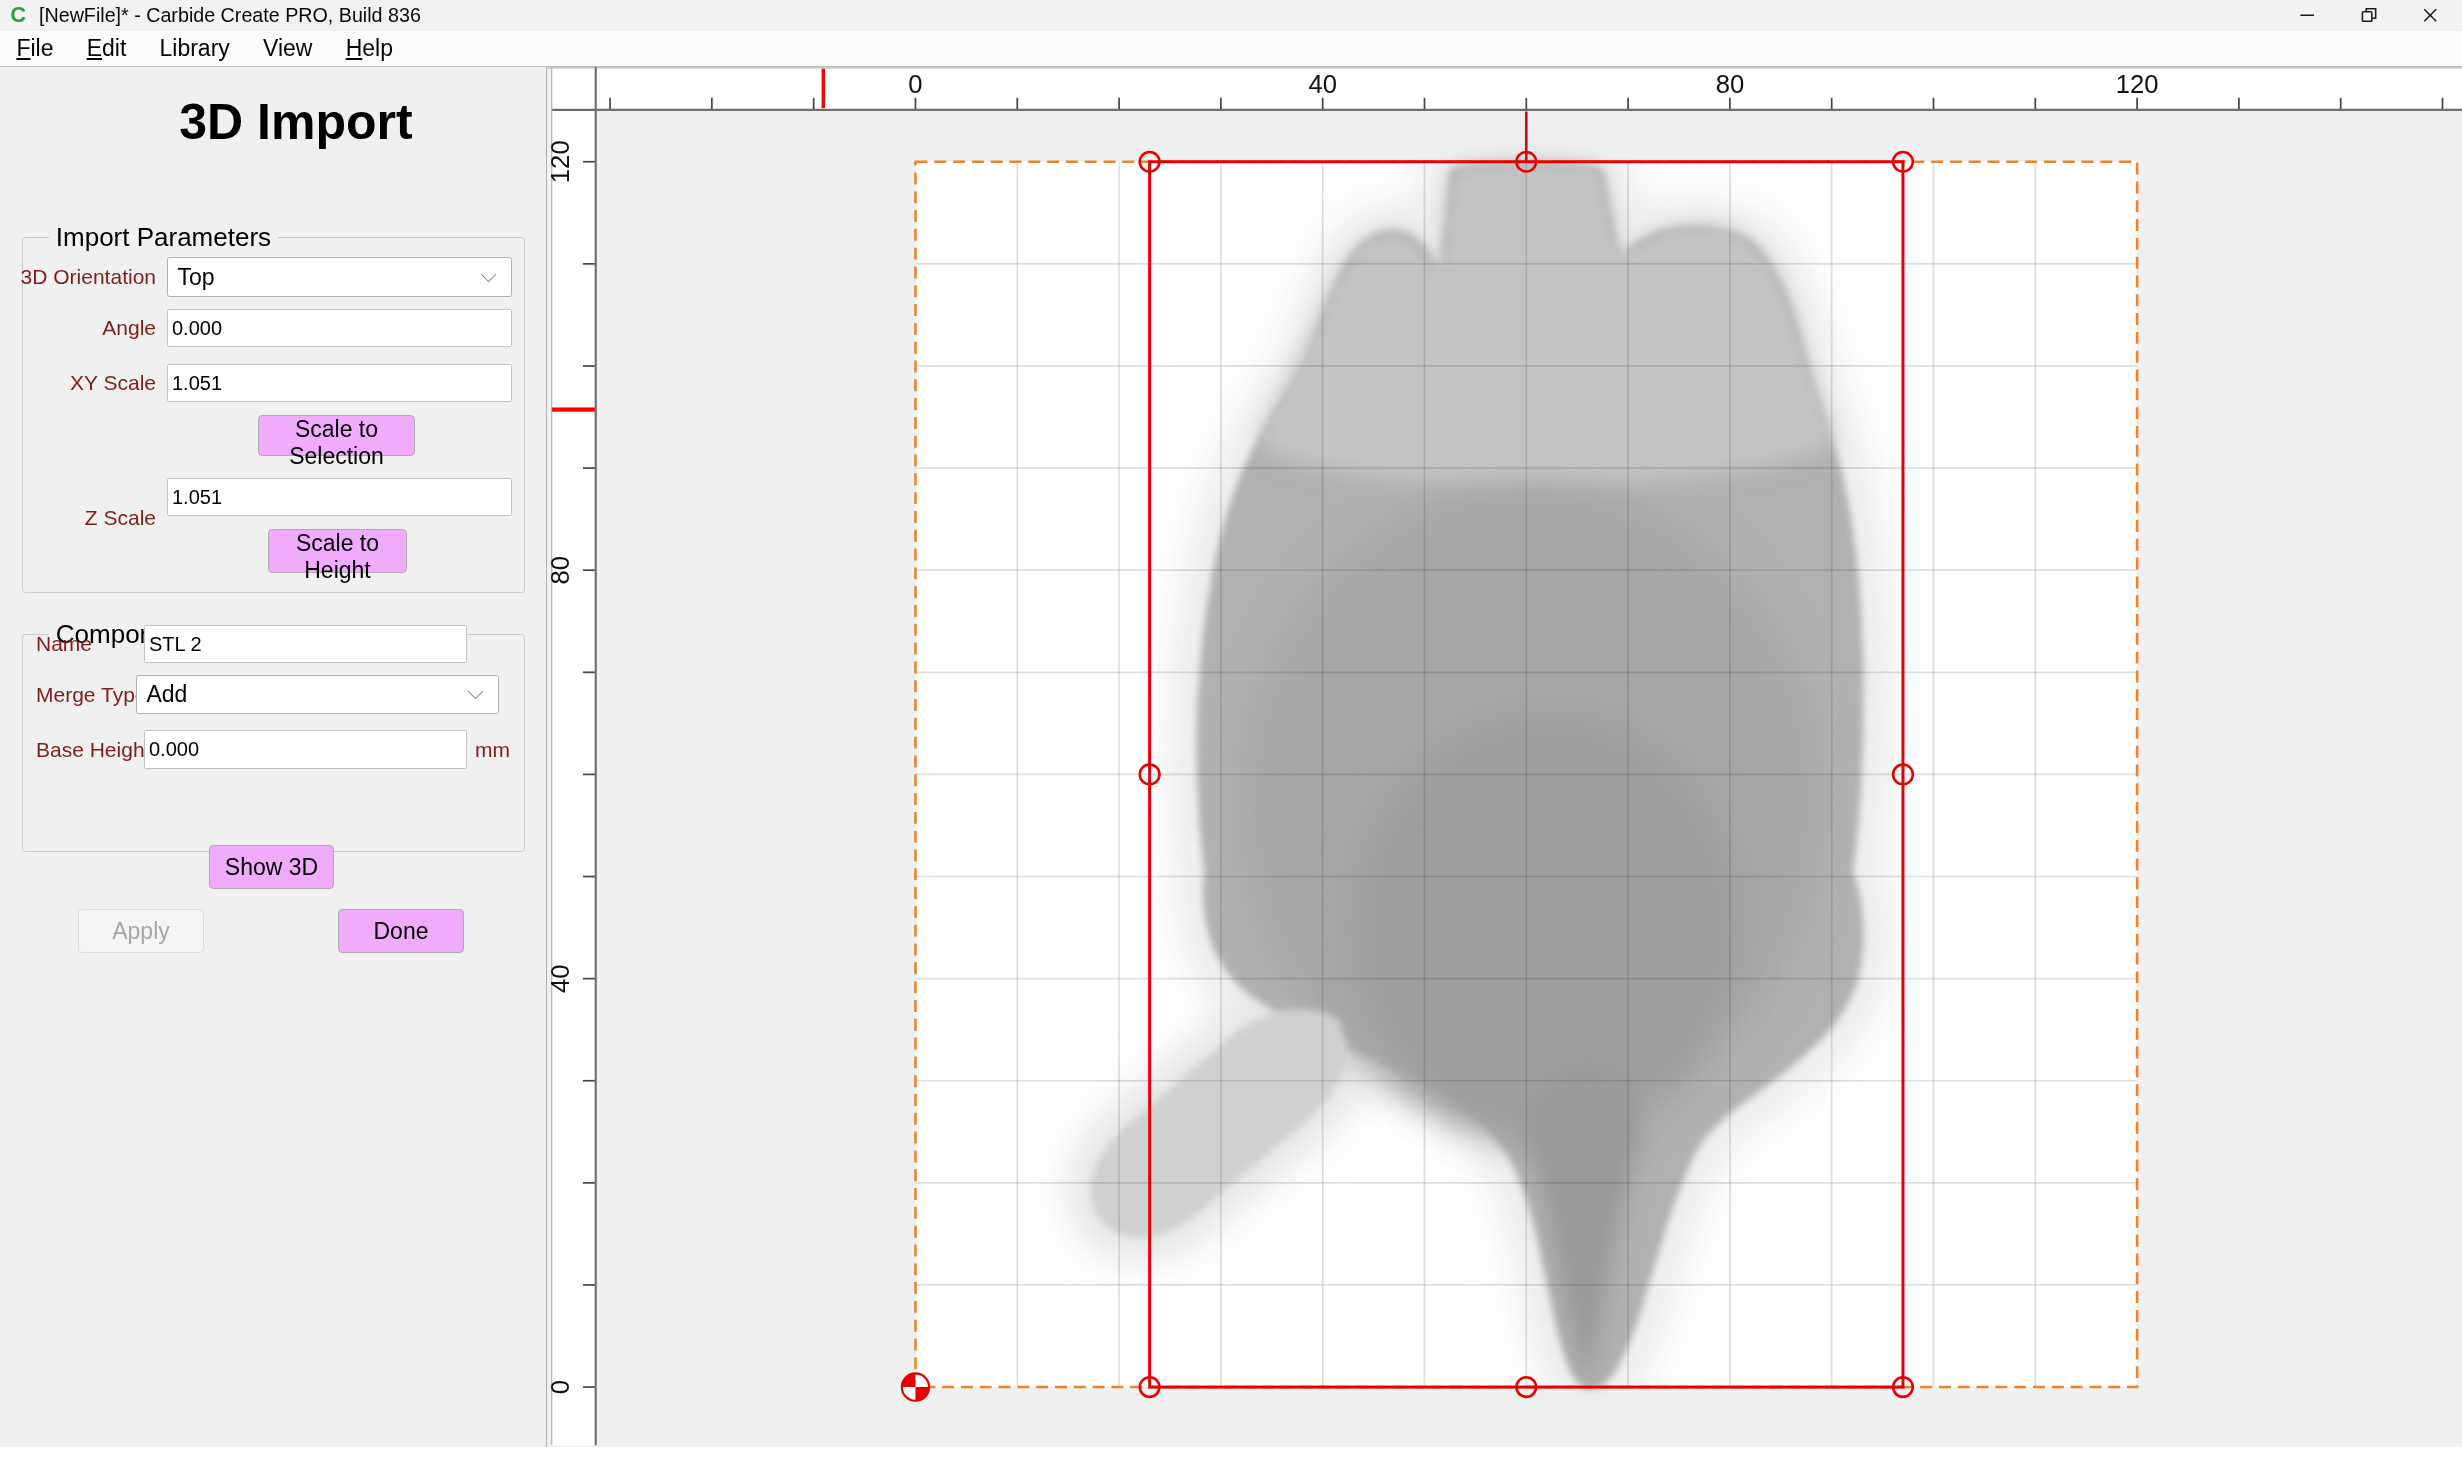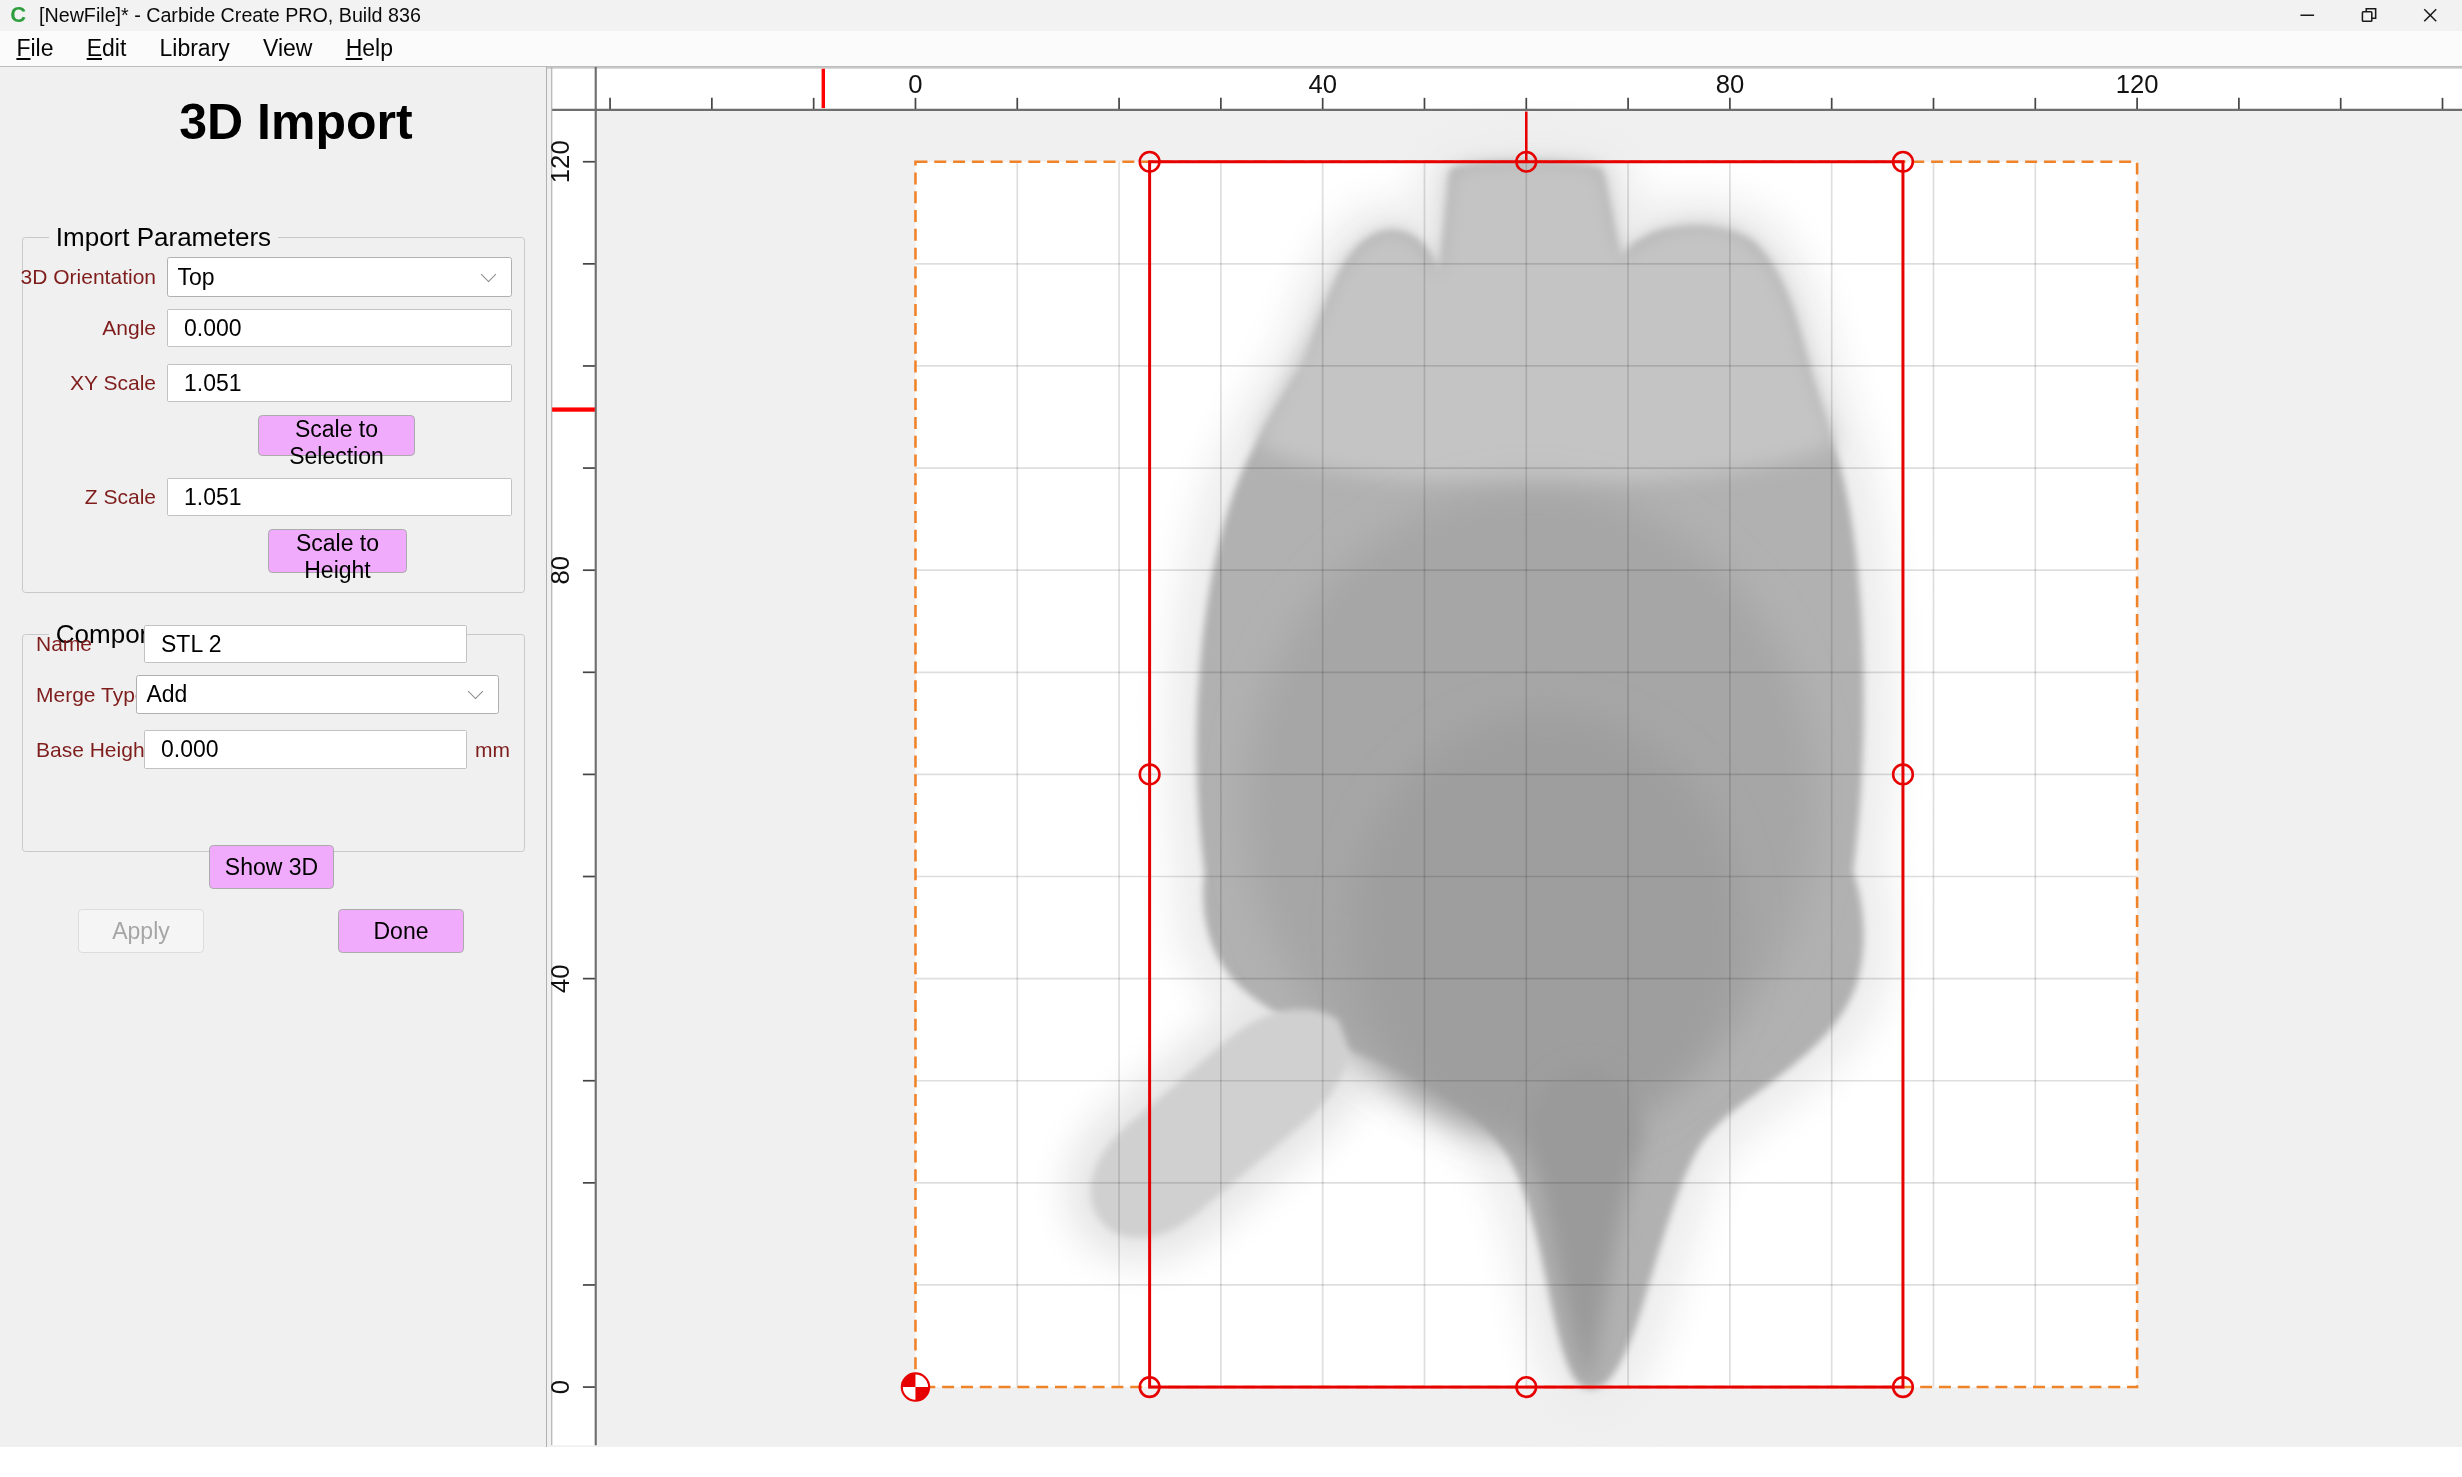--- a/index.html
+++ b/index.html
@@ -21,21 +21,21 @@
 
   
   #panel { position:absolute; left:0; top:67px; width:547px; height:1380px; background:#f0f0f0; border-right:1.7px solid #b0b0b0; }
   #panel-title { position:absolute; left:0; top:26px; width:544px; text-align:center; font-size:50px; font-weight:bold; color:#000;margin-left:24px; }
   .groupbox { position:absolute; left:22px; width:503px; border:0.9px solid #c9c9c9; border-radius:3.4px; }
   #group-import { top:155px; height:371px; }
   #group-component { top:552px; height:233px; }
   .groupbox legend { margin-left:26px; padding:0 6.8px; font-size:26px; color:#000; }
   .flabel { position:absolute; font-size:21px; color:#7f1d1d; }
   .flabel.right { text-align:right; }
-  .tinput { position:absolute; background:#fff; border:0.9px solid #c2c2c2; border-radius:1.7px; font-size:23px; font-family:"Liberation Sans",sans-serif; color:#000; padding:0 16px; outline:none; }
+  .tinput { position:absolute; background:#fff; border:0.9px solid #c2c2c2; border-radius:1.7px; font-size:20px; font-family:"Liberation Sans",sans-serif; color:#000; padding:0 4px; outline:none; }
   .combo { position:absolute; background:#fff; border:0.9px solid #b0b0b0; border-radius:2.6px; display:flex; align-items:center; }
   .combo .cval { font-size:23px; color:#000; padding-left:9.4px; flex:1; }
   .chev { width:11px; height:11px; border-left:1.7px solid #8a8a8a; border-bottom:1.7px solid #8a8a8a; transform:rotate(-45deg); margin-right:17px; margin-top:-5.1px; }
   .pbtn { position:absolute; background:#f0abfc; border:0.9px solid #ababab; border-radius:4.3px; font-size:23px; font-family:"Liberation Sans",sans-serif; color:#000; text-align:center; }
   .pbtn.disabled { background:#f5f5f5; border-color:#dcdcdc; color:#a6a6a6; }
 
   
   #canvas-wrap { position:absolute; left:547px; top:67px; width:1915px; height:1380px; }
   #canvas-wrap svg { display:block; }
 
@@ -98,21 +98,21 @@
     </div>
 
     <div class="flabel right" style="left:0;top:242px;width:156px;line-height:38px;">Angle</div>
     <input class="tinput" style="left: 167px; top: 242px; width: 345px; height: 38px;" readonly="" value="0.000">
 
     <div class="flabel right" style="left:0;top:297px;width:156px;line-height:38px;">XY Scale</div>
     <input class="tinput" style="left: 167px; top: 297px; width: 345px; height: 38px;" readonly="" value="1.051">
 
     <button class="pbtn" style="left:258px;top:348px;width:157px;height:41px;">Scale to Selection</button>
 
-    <div class="flabel right" style="left:0;top:411px;width:156px;line-height:38px;">Z Scale</div>
+    <div class="flabel right" style="left:0;top:432px;width:156px;line-height:38px;">Z Scale</div>
     <input class="tinput" style="left: 167px; top: 411px; width: 345px; height: 38px;" readonly="" value="1.051">
 
     <button class="pbtn" style="left:268px;top:462px;width:139px;height:44px;">Scale to Height</button>
 
     <fieldset class="groupbox" id="group-component">
       <legend>Component Parameters</legend>
     </fieldset>
 
     <div class="flabel" style="left:36px;top:558px;line-height:38px;">Name</div>
     <input class="tinput" style="left: 144px; top: 558px; width: 323px; height: 38px;" readonly="" value="STL 2">

